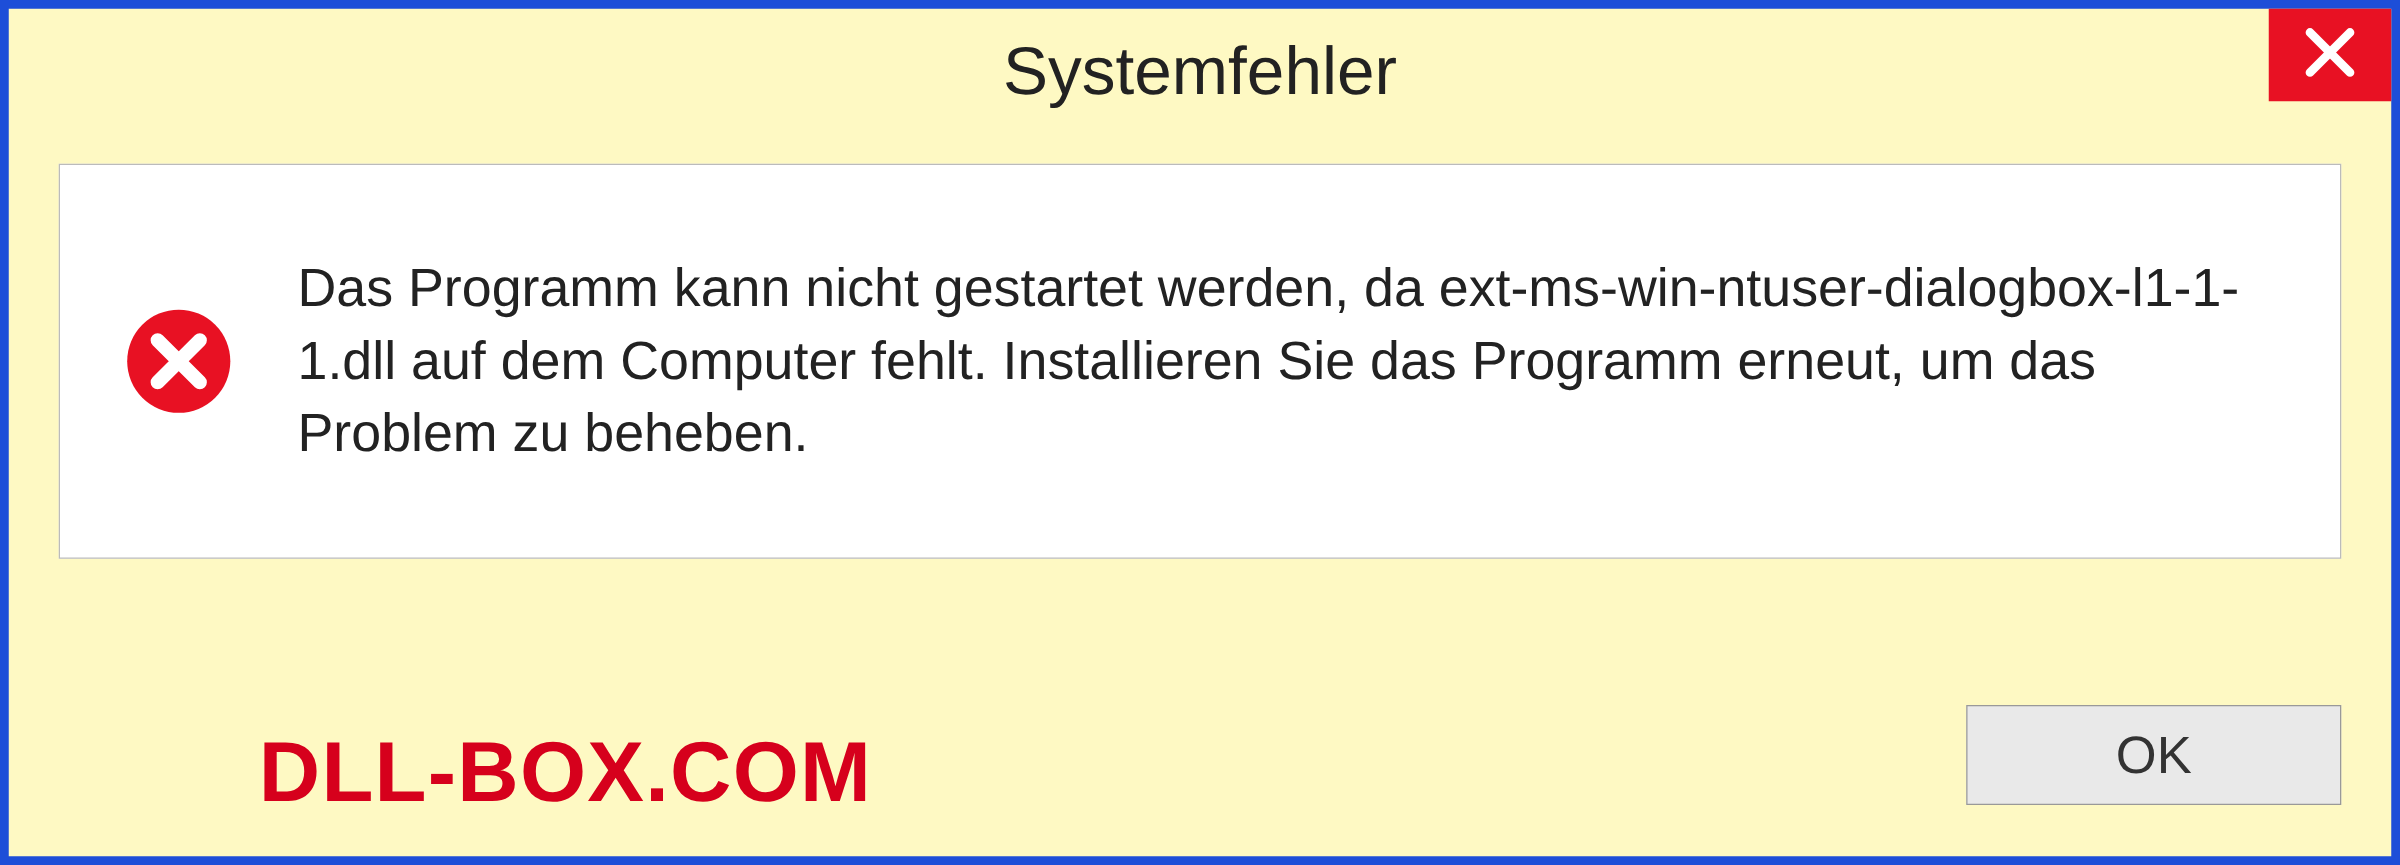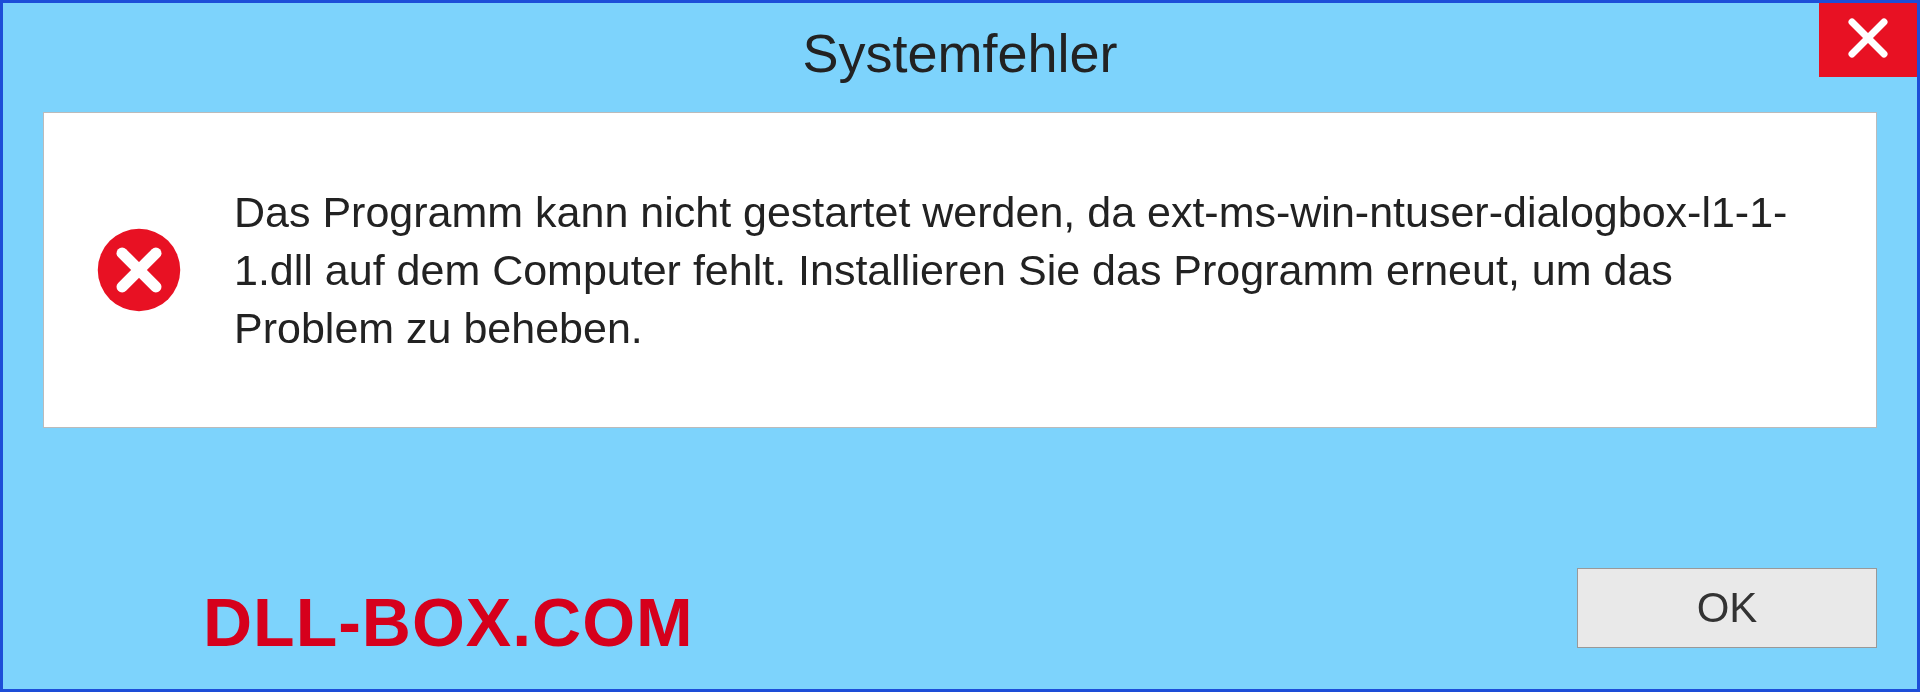--- a/index.html
+++ b/index.html
@@ -11,22 +11,22 @@
       width: 1920px;
       height: 692px;
       font-family: Arial, Helvetica, sans-serif;
       background: #f0f0f0;
       position: relative;
       overflow: hidden;
     }
     .dialog {
       width: 100%;
       height: 100%;
-      background: #7dd3fc;
-      border: 3px solid #1d4ed8;
+      background: #fef9c3;
+      border: 7px solid #1d4ed8;
       position: relative;
     }
     .titlebar {
       height: 100px;
       display: flex;
       align-items: center;
       justify-content: center;
       position: relative;
     }
     .title-text {
@@ -44,21 +44,21 @@
       display: flex;
       align-items: center;
       justify-content: center;
       cursor: pointer;
     }
     .close-btn svg {
       width: 48px;
       height: 48px;
     }
     .content-box {
-      margin: 9px 40px 0 40px;
+      margin: 24px 40px 0 40px;
       background: #ffffff;
       border: 1px solid #bbb;
       padding: 70px 60px 70px 50px;
       display: flex;
       align-items: center;
       gap: 50px;
     }
     .error-icon {
       flex-shrink: 0;
       width: 90px;

